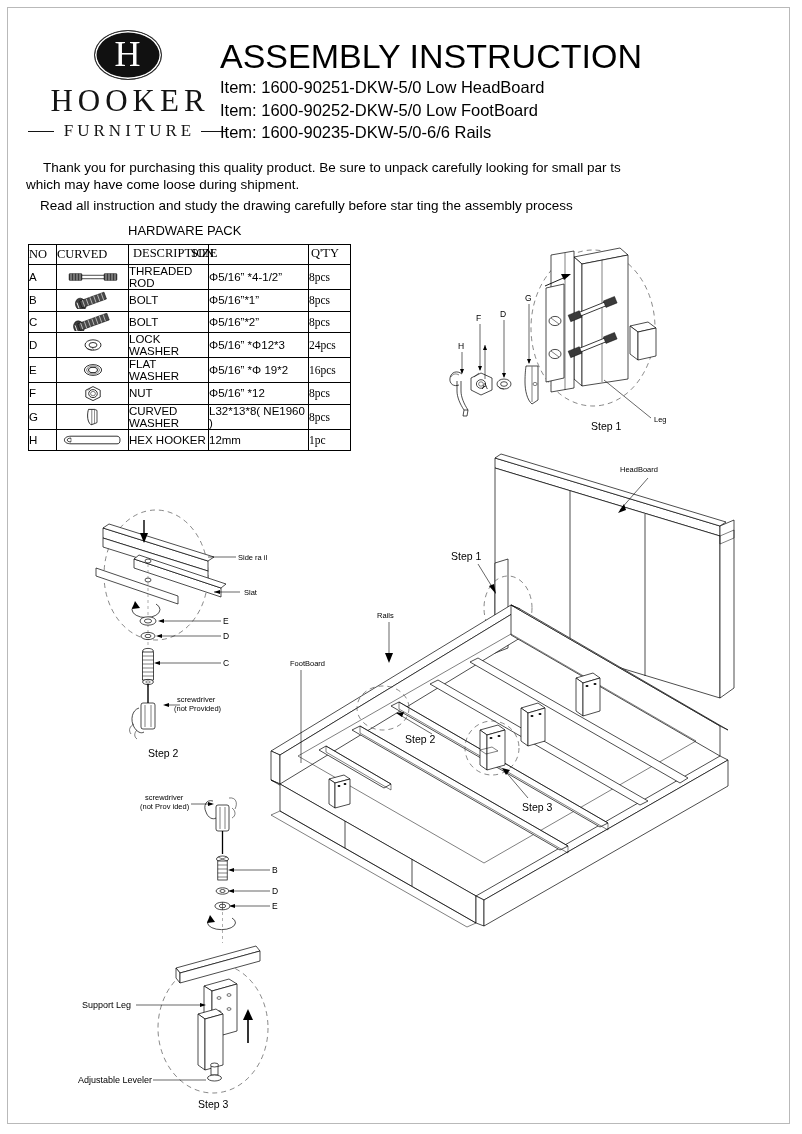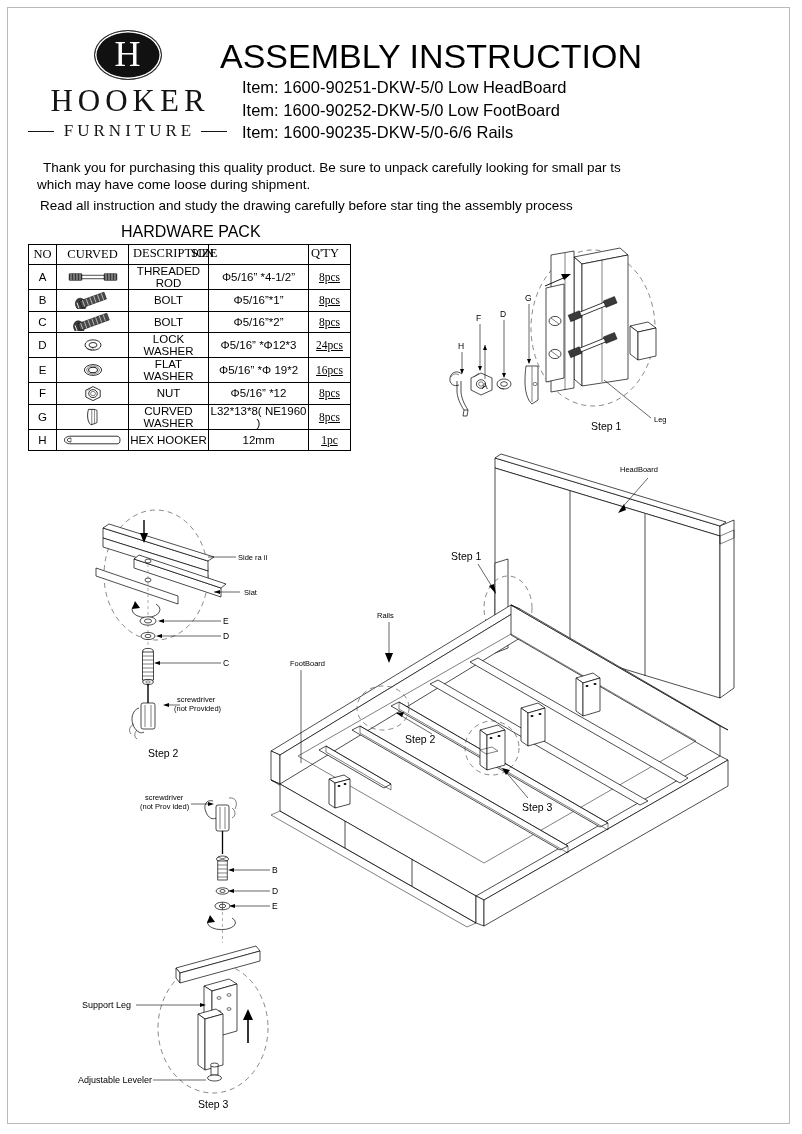--- a/index.html
+++ b/index.html
@@ -97,50 +97,48 @@
   #doc-title {
     font-size: 34px;
     line-height: 40px;
     letter-spacing: 0px;
     white-space: nowrap;
   }
   .item-line {
     font-size: 16.5px;
     line-height: 22.5px;
     white-space: nowrap;
-    margin-left: 22px;
   }
   .intro-line {
     position: absolute;
     font-size: 13.5px;
     line-height: 17px;
     white-space: nowrap;
   }
   #intro1 { left: 35px; top: 151px; }
-  #intro2 { left: 29px; top: 168px; }
+  #intro2 { left: 18px; top: 168px; }
   #intro3 { left: 32px; top: 189px; }
 
   
   #hw-title {
     position: absolute;
-    left: 113px;
+    left: 120px;
     top: 215px;
-    font-size: 16px;
+    font-size: 13px;
   }
   #hw-table {
     position: absolute;
     left: 20px;
     top: 236px;
     border-collapse: collapse;
     table-layout: fixed;
   }
   #hw-table td, #hw-table th {
     border: 1px solid #000;
     padding: 0;
-    text-align: center;
     vertical-align: middle;
     font-size: 11.5px;
     height: 21.5px;
     box-sizing: border-box;
   }
   .c-no    { width: 28px; }
   .c-draw  { width: 72px; }
   .c-desc  { width: 80px; }
   .c-size  { width: 100px; }
   .c-qty   { width: 42px; }
@@ -156,21 +154,21 @@
     position: relative;
   }
   .hdr-inner {
     position: absolute;
     top: 1px;
     left: 4px;
     white-space: nowrap;
   }
   .desc-cell { font-size: 11.5px; }
   .size-cell { font-size: 11.5px; font-family: "Liberation Sans", sans-serif; }
-  .qty-cell  { font-family: "Liberation Serif", serif; font-size: 11.5px; text-decoration: underline; }
+  .qty-cell  { font-family: "Liberation Serif", serif; font-size: 11.5px; }
   .no-cell   { font-size: 12.5px; }
   .draw-cell svg { display: block; margin: 0 auto; }
 
   
   #figures {
     position: absolute;
     left: 0; top: 0;
     width: 783px;
     height: 1117px;
     pointer-events: none;

